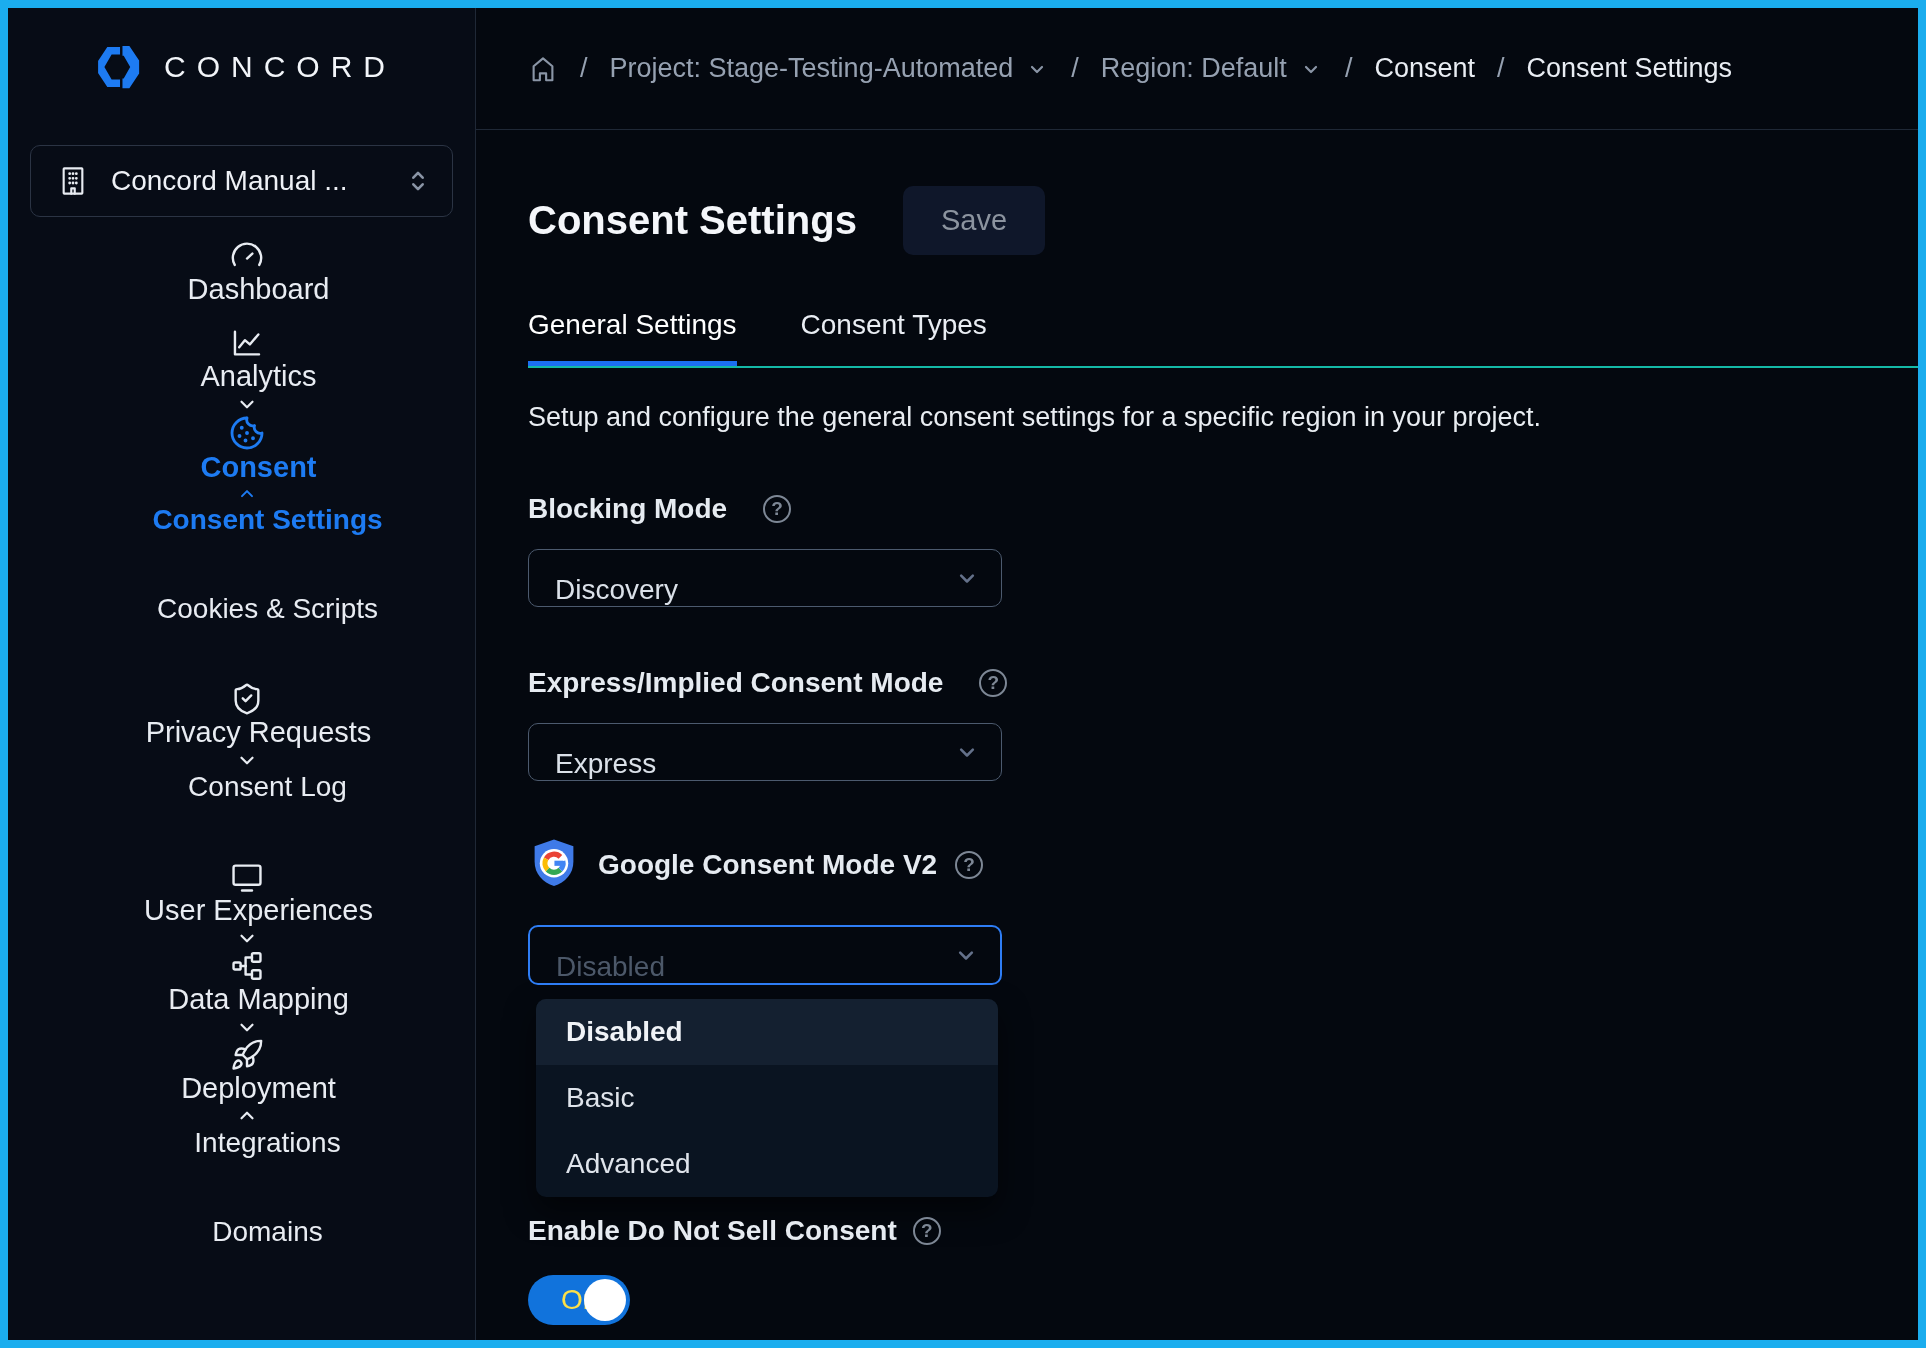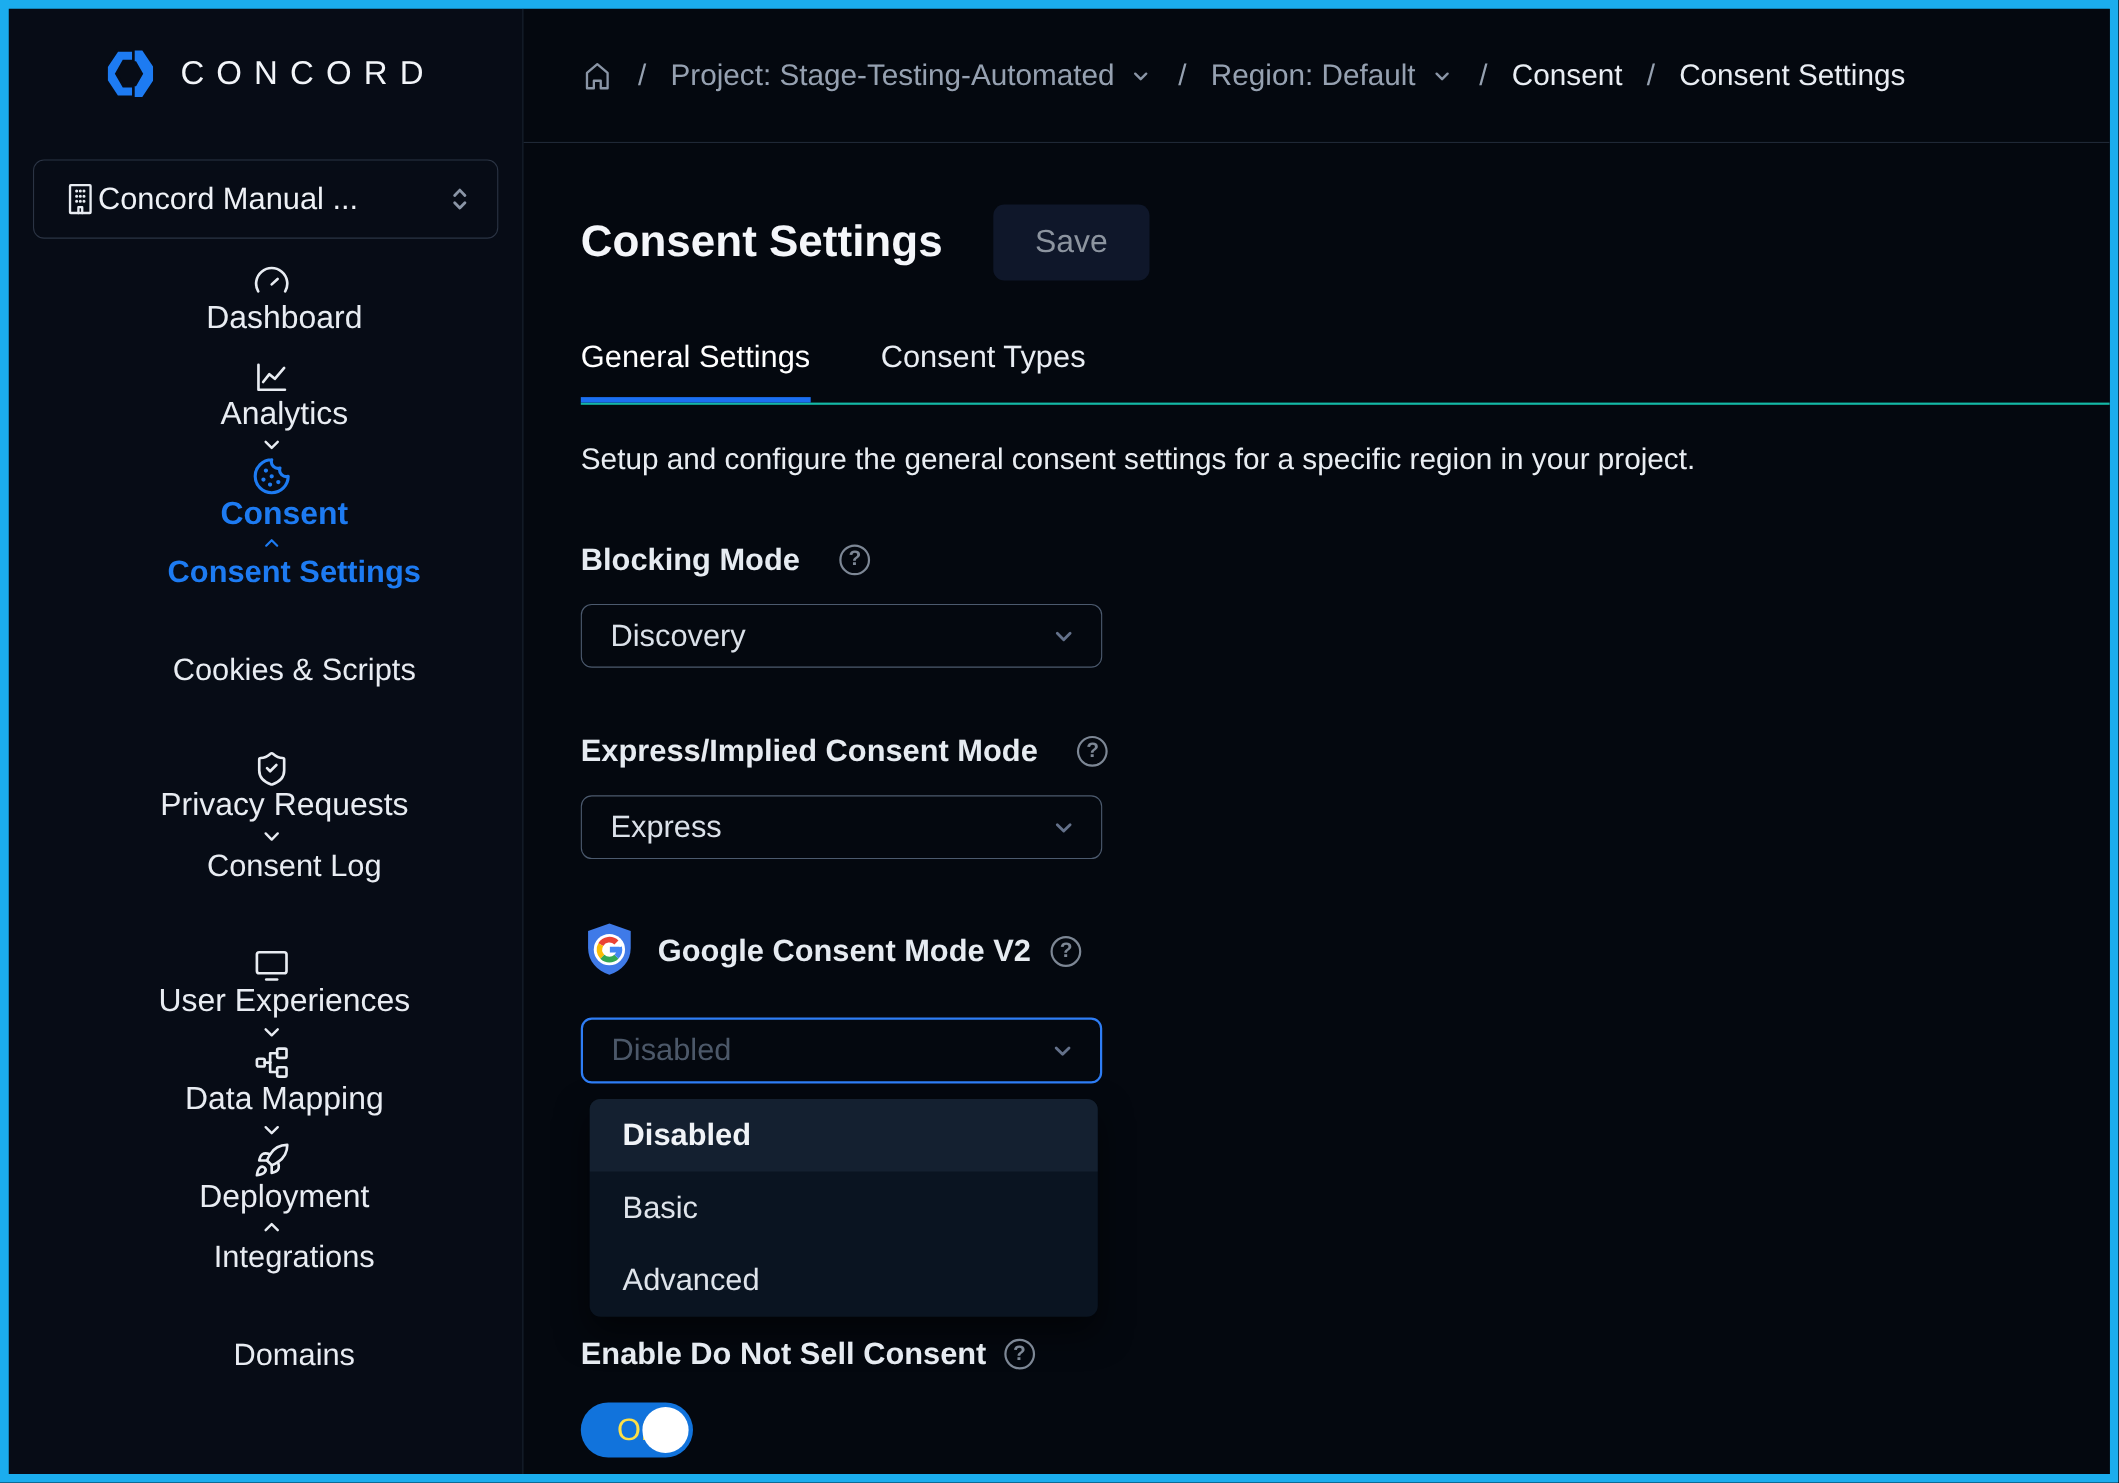--- a/index.html
+++ b/index.html
@@ -7,21 +7,21 @@
   body { font-family:"Liberation Sans", sans-serif; }
   .frame { width:1926px; height:1348px; border:8px solid #1badee; display:flex; overflow:hidden; background:#04080f; }
 
   
   .sidebar { width:468px; flex:0 0 468px; background:#070c16; border-right:1px solid #1f2836; padding-top:33px; }
   .logo-row { display:flex; align-items:center; gap:18px; padding-left:82px; height:52px; }
   .logo-mark { width:56px; height:52px; }
   .logo-text { color:#f2f5f9; font-size:30px; letter-spacing:11px; font-weight:400; }
   .org-box { margin:52px 22px 0 22px; height:72px; border:1px solid #2b3444; border-radius:10px; display:flex; align-items:center; padding:0 20px 0 26px; cursor:pointer; }
   .org-box svg { flex:0 0 auto; }
-  .org-label { color:#eef1f6; font-size:28px; flex:1; white-space:nowrap; overflow:hidden; }
+  .org-label { color:#eef1f6; font-size:28px; margin-left:22px; flex:1; white-space:nowrap; overflow:hidden; }
   .nav { margin-top:20px; }
   .nav-row { height:89px; display:flex; align-items:center; padding:0 40px 0 50px; cursor:pointer; color:#e8ecf2;flex-direction:column; }
   .nav-icon { width:36px; height:36px; display:flex; align-items:center; justify-content:center; }
   .nav-label { font-size:29px; margin-left:24px; flex:1; }
   .nav-sub { padding-left:92px; }
   .nav-sub .nav-label { margin-left:0; font-size:28px; }
   .nav-row.blue { color:#1d7bf2; }
   .nav-row.blue .nav-label { font-weight:700; }
   .nav-chev { width:26px; height:26px; }
   svg.stroke { fill:none; stroke:#e8ecf2; stroke-width:1.7; stroke-linecap:round; stroke-linejoin:round; }
@@ -40,21 +40,21 @@
   .header-row { margin-top:56px; display:flex; align-items:center; gap:46px; }
   .page-title { color:#f4f6fa; font-size:40px; font-weight:700; }
   .save-btn { background:#0f172a; color:#8c949f; font-size:29px; font-weight:400; border:none; border-radius:10px; padding:18px 38px; cursor:pointer; }
   .tabs { margin-top:54px; display:flex; gap:64px; border-bottom:2px solid #14b8a6; }
   .tab { font-size:28px; color:#e9edf3; padding-bottom:20px; border-bottom:5px solid transparent; cursor:pointer; }
   .tab.active { color:#ffffff; border-bottom-color:#1b6ff2; }
   .desc { margin-top:34px; font-size:27px; color:#e9edf2; }
   .field-label { display:flex; align-items:center; gap:16px; font-size:28px; font-weight:700; color:#e6ebf1; }
   .mt60 { margin-top:60px;gap:36px; } .mt56 { margin-top:56px; }
   .q { width:28px; height:28px; border:2px solid #7d8795; border-radius:50%; color:#7d8795; font-size:19px; font-weight:700; display:flex; align-items:center; justify-content:center; cursor:pointer; flex:0 0 auto; }
-  .select { margin-top:24px; width:474px; height:58px; border:1.5px solid #4c5a6e; border-radius:10px; display:flex; align-items:center; padding:0 24px 0 26px; position:relative; color:#dbe1e9; font-size:28px; cursor:pointer; background:#04080f; }
+  .select { margin-top:24px; width:474px; height:58px; border:1.5px solid #4c5a6e; border-radius:10px; display:flex; align-items:flex-end; padding:0 24px 0 26px; position:relative; color:#dbe1e9; font-size:28px; cursor:pointer; background:#04080f; }
   .select .sel-chev { position:absolute; right:20px; top:50%; transform:translateY(-50%); }
   .select.focused { border:2px solid #2e7df5; color:#4c5869; margin-top:32px; height:60px; }
   .g-row { display:flex; align-items:center; gap:18px; }
   .g-shield { position:relative; width:52px; height:56px; flex:0 0 auto; }
   .menu { margin-top:14px; margin-left:8px; width:462px; background:#0a1421; border-radius:10px; box-shadow:0 14px 30px rgba(0,0,0,.55); overflow:hidden; }
   .menu-item { height:66px; display:flex; align-items:center; padding-left:30px; font-size:28px; color:#dfe4eb; cursor:pointer; }
   .menu-item.selected { background:#142030; color:#f0f3f7; font-weight:700; }
   .dns-label { margin-top:18px; }
   .toggle { margin-top:28px; width:102px; height:50px; background:#1173dc; border-radius:25px; display:flex; align-items:center; position:relative; cursor:pointer; }
   .toggle-text { color:#fde047; font-size:28px; margin-left:33px; }

